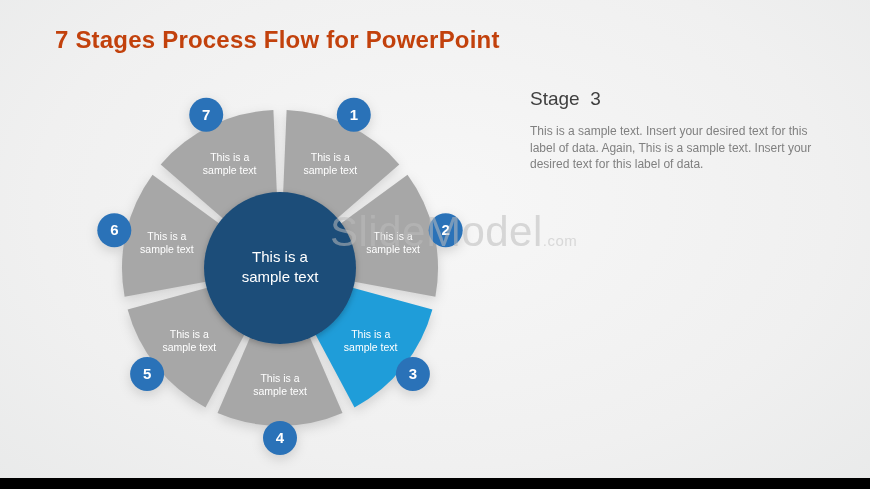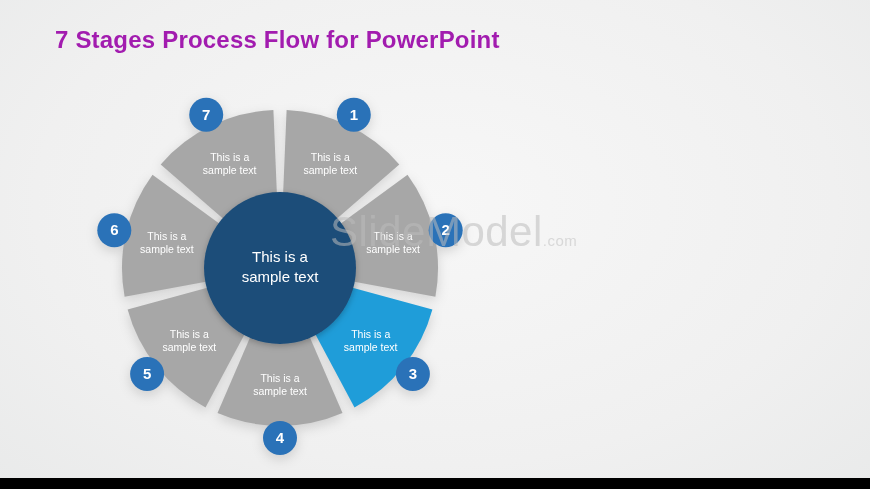--- a/index.html
+++ b/index.html
@@ -3,21 +3,21 @@
 <meta charset="utf-8">
 <style>
   html,body{margin:0;padding:0;}
   body{
     width:870px;height:489px;position:relative;overflow:hidden;
     font-family:"Liberation Sans","DejaVu Sans",sans-serif;
     background:radial-gradient(ellipse at 50% 42%, #f7f7f7 0%, #f0f0f0 65%, #e9eaea 100%);
   }
   .slide-title{
     position:absolute;left:55px;top:26px;margin:0;
-    font-size:24px;font-weight:600;color:#a21caf;letter-spacing:0.2px;
+    font-size:24px;font-weight:600;color:#c2410c;letter-spacing:0.2px;
   }
   .wheel-svg{
     position:absolute;left:60px;top:48px;
     filter:drop-shadow(0 4px 6px rgba(0,0,0,0.14));
   }
   .segment-label{font-size:10.5px;fill:#ffffff;text-anchor:middle;}
   .badge-number{font-size:15px;font-weight:bold;fill:#ffffff;text-anchor:middle;}
   .center-label{font-size:15px;fill:#ffffff;text-anchor:middle;}
   .detail-panel{position:absolute;left:530px;top:88px;width:300px;}
   .detail-heading{margin:0;font-size:19px;font-weight:400;color:#3f3f3f;white-space:pre-wrap;}
@@ -67,17 +67,19 @@
     <text class="badge-number" x="87.1" y="331.2">5</text>
     <text class="segment-label"><tspan x="106.9" y="191.7">This is a</tspan><tspan x="106.9" y="204.7">sample text</tspan></text>
     <circle cx="54.3" cy="182.2" r="17" fill="#2a72b8"></circle>
     <text class="badge-number" x="54.3" y="187.4">6</text>
     <text class="segment-label"><tspan x="169.7" y="113.0">This is a</tspan><tspan x="169.7" y="126.0">sample text</tspan></text>
     <circle cx="146.2" cy="66.8" r="17" fill="#2a72b8"></circle>
     <text class="badge-number" x="146.2" y="72.0">7</text>
   </svg>
 
 <div class="detail-panel">
+  <h2 class="detail-heading">Stage  3</h2>
+  <p class="detail-body">This is a sample text. Insert your desired text for this label of data. Again, This is a sample text. Insert your desired text for this label of data.</p>
 </div>
 
 <div class="watermark"><span>SlideModel</span><span class="tld">.com</span></div>
 
 <div class="bottom-bar"></div>
 
 </body></html>

